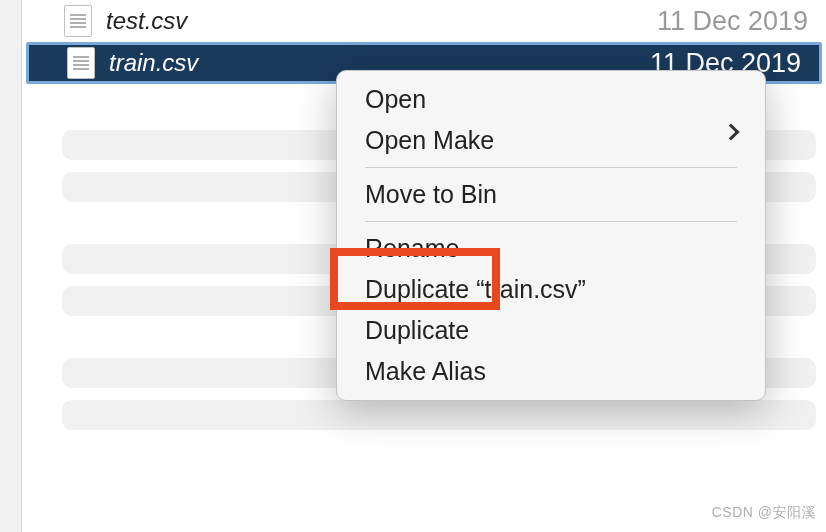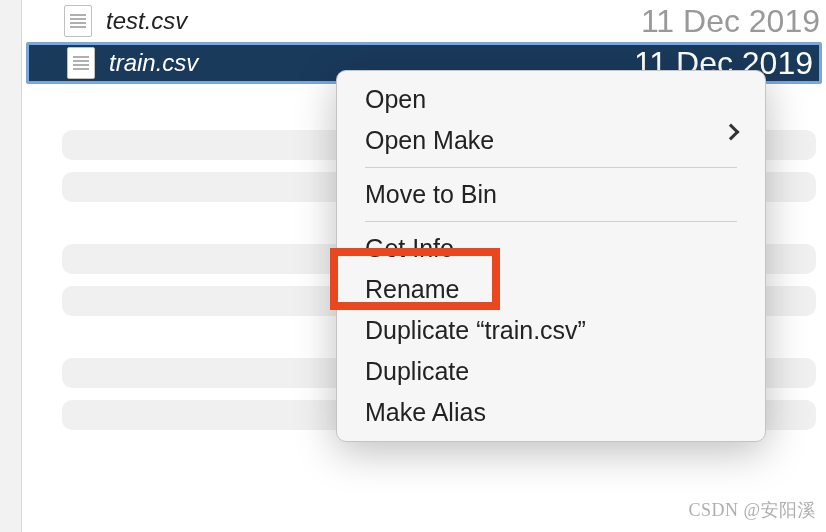--- a/index.html
+++ b/index.html
@@ -69,23 +69,23 @@
       background: #b0b0b0;
     }
     .file-icon .line { width: 16px; height: 2px; background: #b0b0b0; }
     .file-name {
       font-size: 24px;
       color: #222;
       flex: 1;
       font-style: italic;
     }
     .file-date {
-      font-size: 32px;
+      font-size: 27px;
       color: #999;
-      padding-right: 6px;
+      padding-right: 18px;
       white-space: nowrap;
     }
     .placeholder-row {
       height: 42px;
       display: flex;
       align-items: center;
       padding-left: 20px;
     }
     .placeholder-pill {
       background: #f0f0f0;
@@ -134,24 +134,23 @@
       width: 170px;
       height: 62px;
       border: 8px solid #e8471f;
       pointer-events: none;
       z-index: 10;
     }
     .watermark {
       position: absolute;
       right: 10px;
       bottom: 10px;
-      font-size: 18px;
+      font-size: 14px;
       color: rgba(120,120,120,0.6);
       letter-spacing: 0.5px;
-      font-family: Liberation Serif, serif;
     }
     .placeholders {
       position: absolute;
       left: 22px;
       right: 0;
       top: 94px;
     }
   </style>
 </head>
 <body>
@@ -210,23 +209,20 @@
   <div class="menu-item">
     <span>Open Make</span>
     <span class="chevron"></span>
   </div>
   <div class="menu-sep"></div>
   <div class="menu-item">
     <span>Move to Bin</span>
   </div>
   <div class="menu-sep"></div>
   <div class="menu-item">
-    <span>Get Info</span>
-  </div>
-  <div class="menu-item">
     <span>Rename</span>
   </div>
   <div class="menu-item">
     <span>Duplicate “train.csv”</span>
   </div>
   <div class="menu-item">
     <span>Duplicate</span>
   </div>
   <div class="menu-item">
     <span>Make Alias</span>

